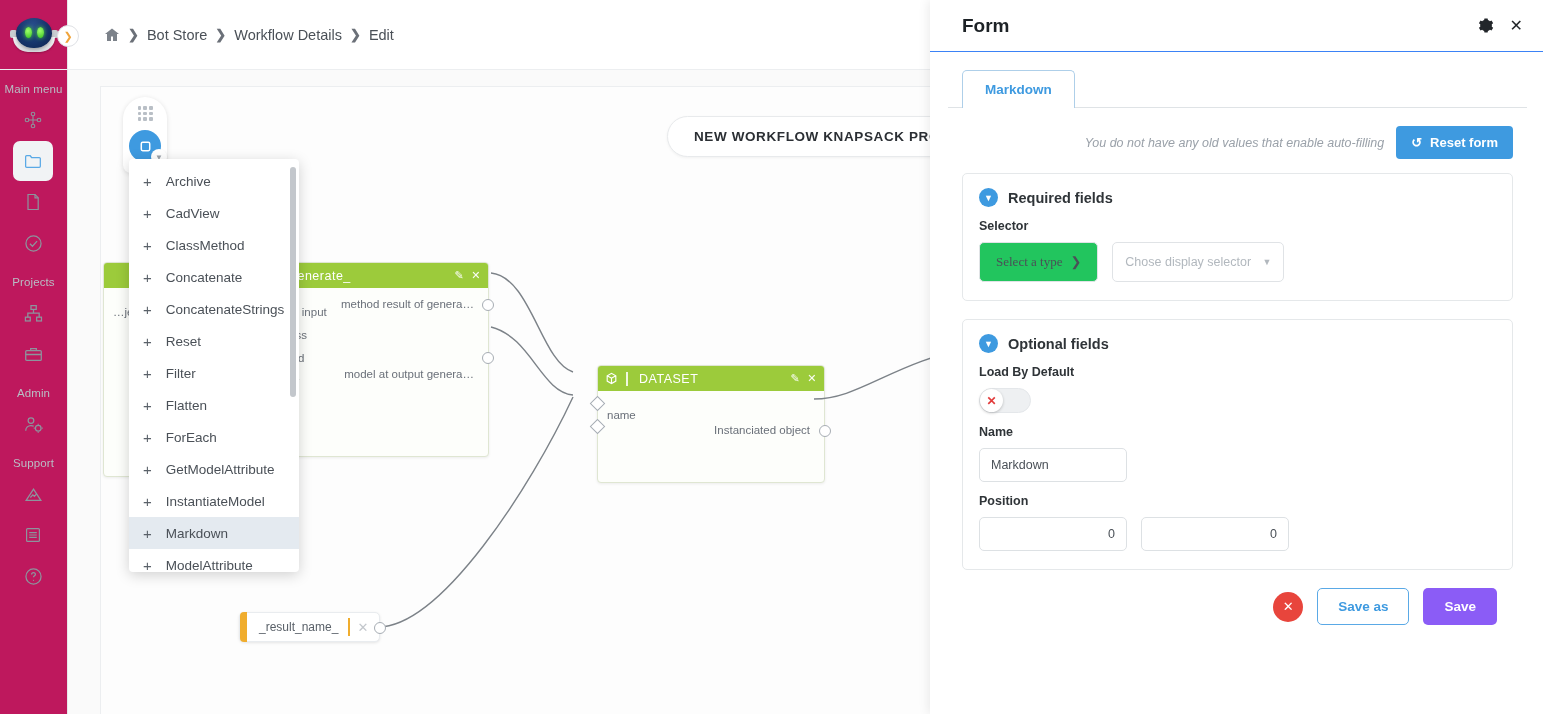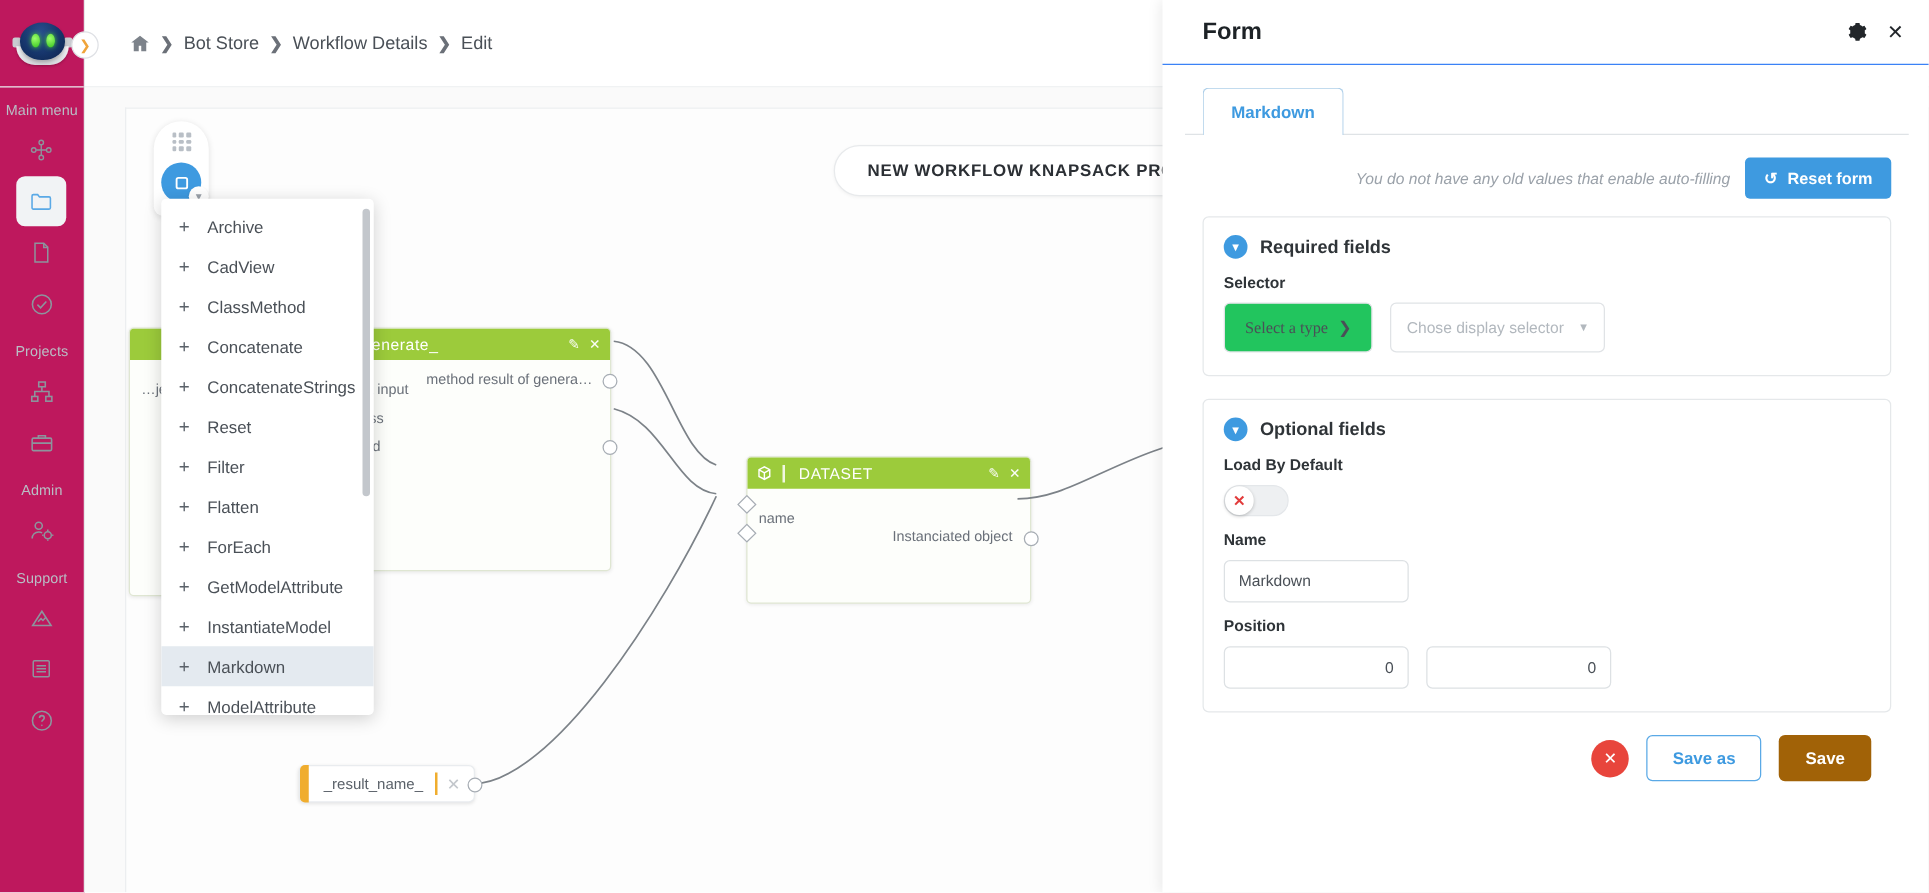--- a/index.html
+++ b/index.html
@@ -257,21 +257,21 @@
     width: 30px; height: 30px; border-radius: 50%; background: #e8453c; border: none;
     color: #fff; font-size: 13px; cursor: pointer; display: flex;
     align-items: center; justify-content: center; font-family: inherit;
   }
   #save-as-btn {
     border: 1px solid #5aa9e6; color: #3e9ae0; background: #fff;
     border-radius: 5px; padding: 10px 20px; font-size: 13.5px; font-weight: bold;
     cursor: pointer; font-family: inherit;
   }
   #save-btn {
-    border: none; background: #a16207; color: #fff;
+    border: none; background: #8b5cf6; color: #fff;
     border-radius: 5px; padding: 11px 21px; font-size: 13.5px; font-weight: bold;
     cursor: pointer; font-family: inherit;
   }
 </style>
 </head>
 <body>
 
 <div id="app">
 
   <div id="sidebar">
@@ -429,20 +429,24 @@
           <div class="port-row">
             <span class="in">at input</span>
           </div>
           <div class="port-row">
             <span class="in">ass</span>
             <span class="out" style="position:absolute;right:14px;top:10px;">method result of genera…</span>
           </div>
           <div class="port-row">
             <span class="in">old</span>
           </div>
+          <div class="port-row">
+            <span class="in">er</span>
+            <span class="out" style="position:absolute;right:14px;top:80px;">model at output genera…</span>
+          </div>
           <span class="dot" style="right:-6px; top:11px;"></span>
           <span class="dot" style="right:-6px; top:64px;"></span>
         </div>
       </div>
 
       <div class="node" style="left:496px; top:278px; width:228px; height:118px;">
         <div class="node-head">
           <span class="cube">
             <svg width="13" height="13" viewBox="0 0 16 16" fill="#fff">
                 <path d="M8 1 2 4.2v7.6L8 15l6-3.2V4.2zM8 2.6l4 2.1-4 2.1-4-2.1zM3.4 5.9 7.3 8v4.9l-3.9-2.1zm5.3 2.1 3.9-2.1v4.8l-3.9 2.1z"></path>

